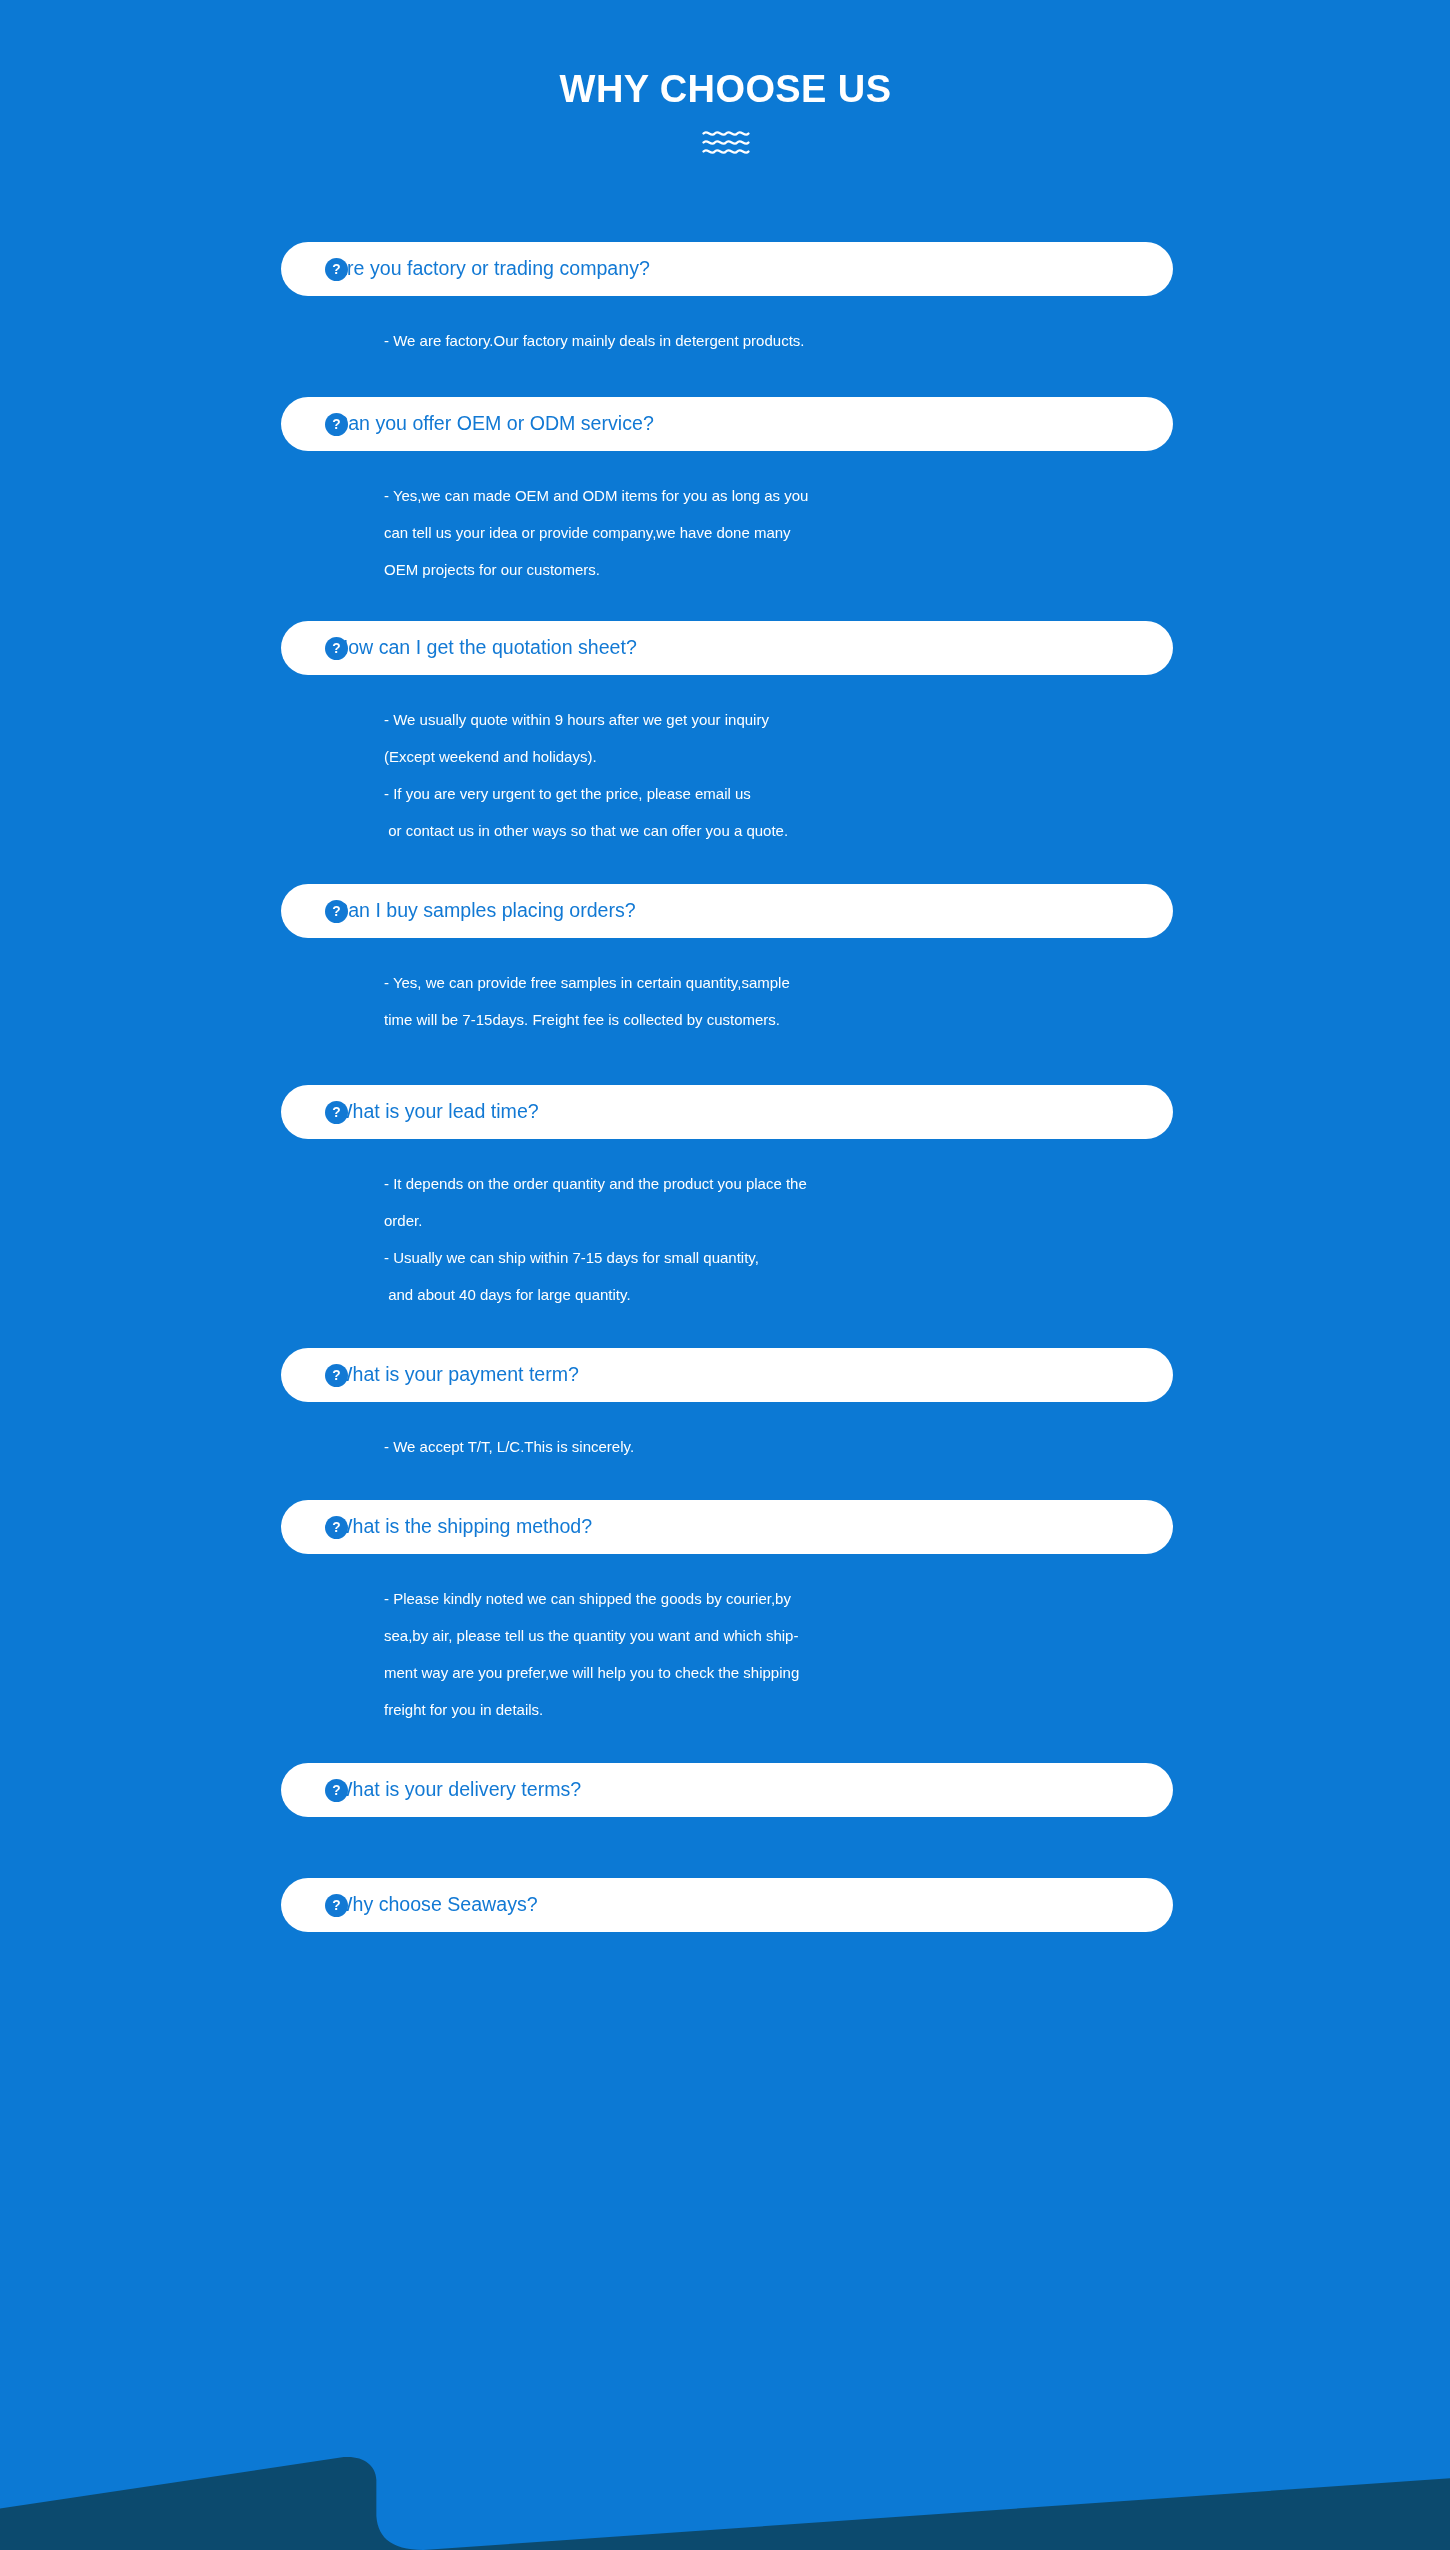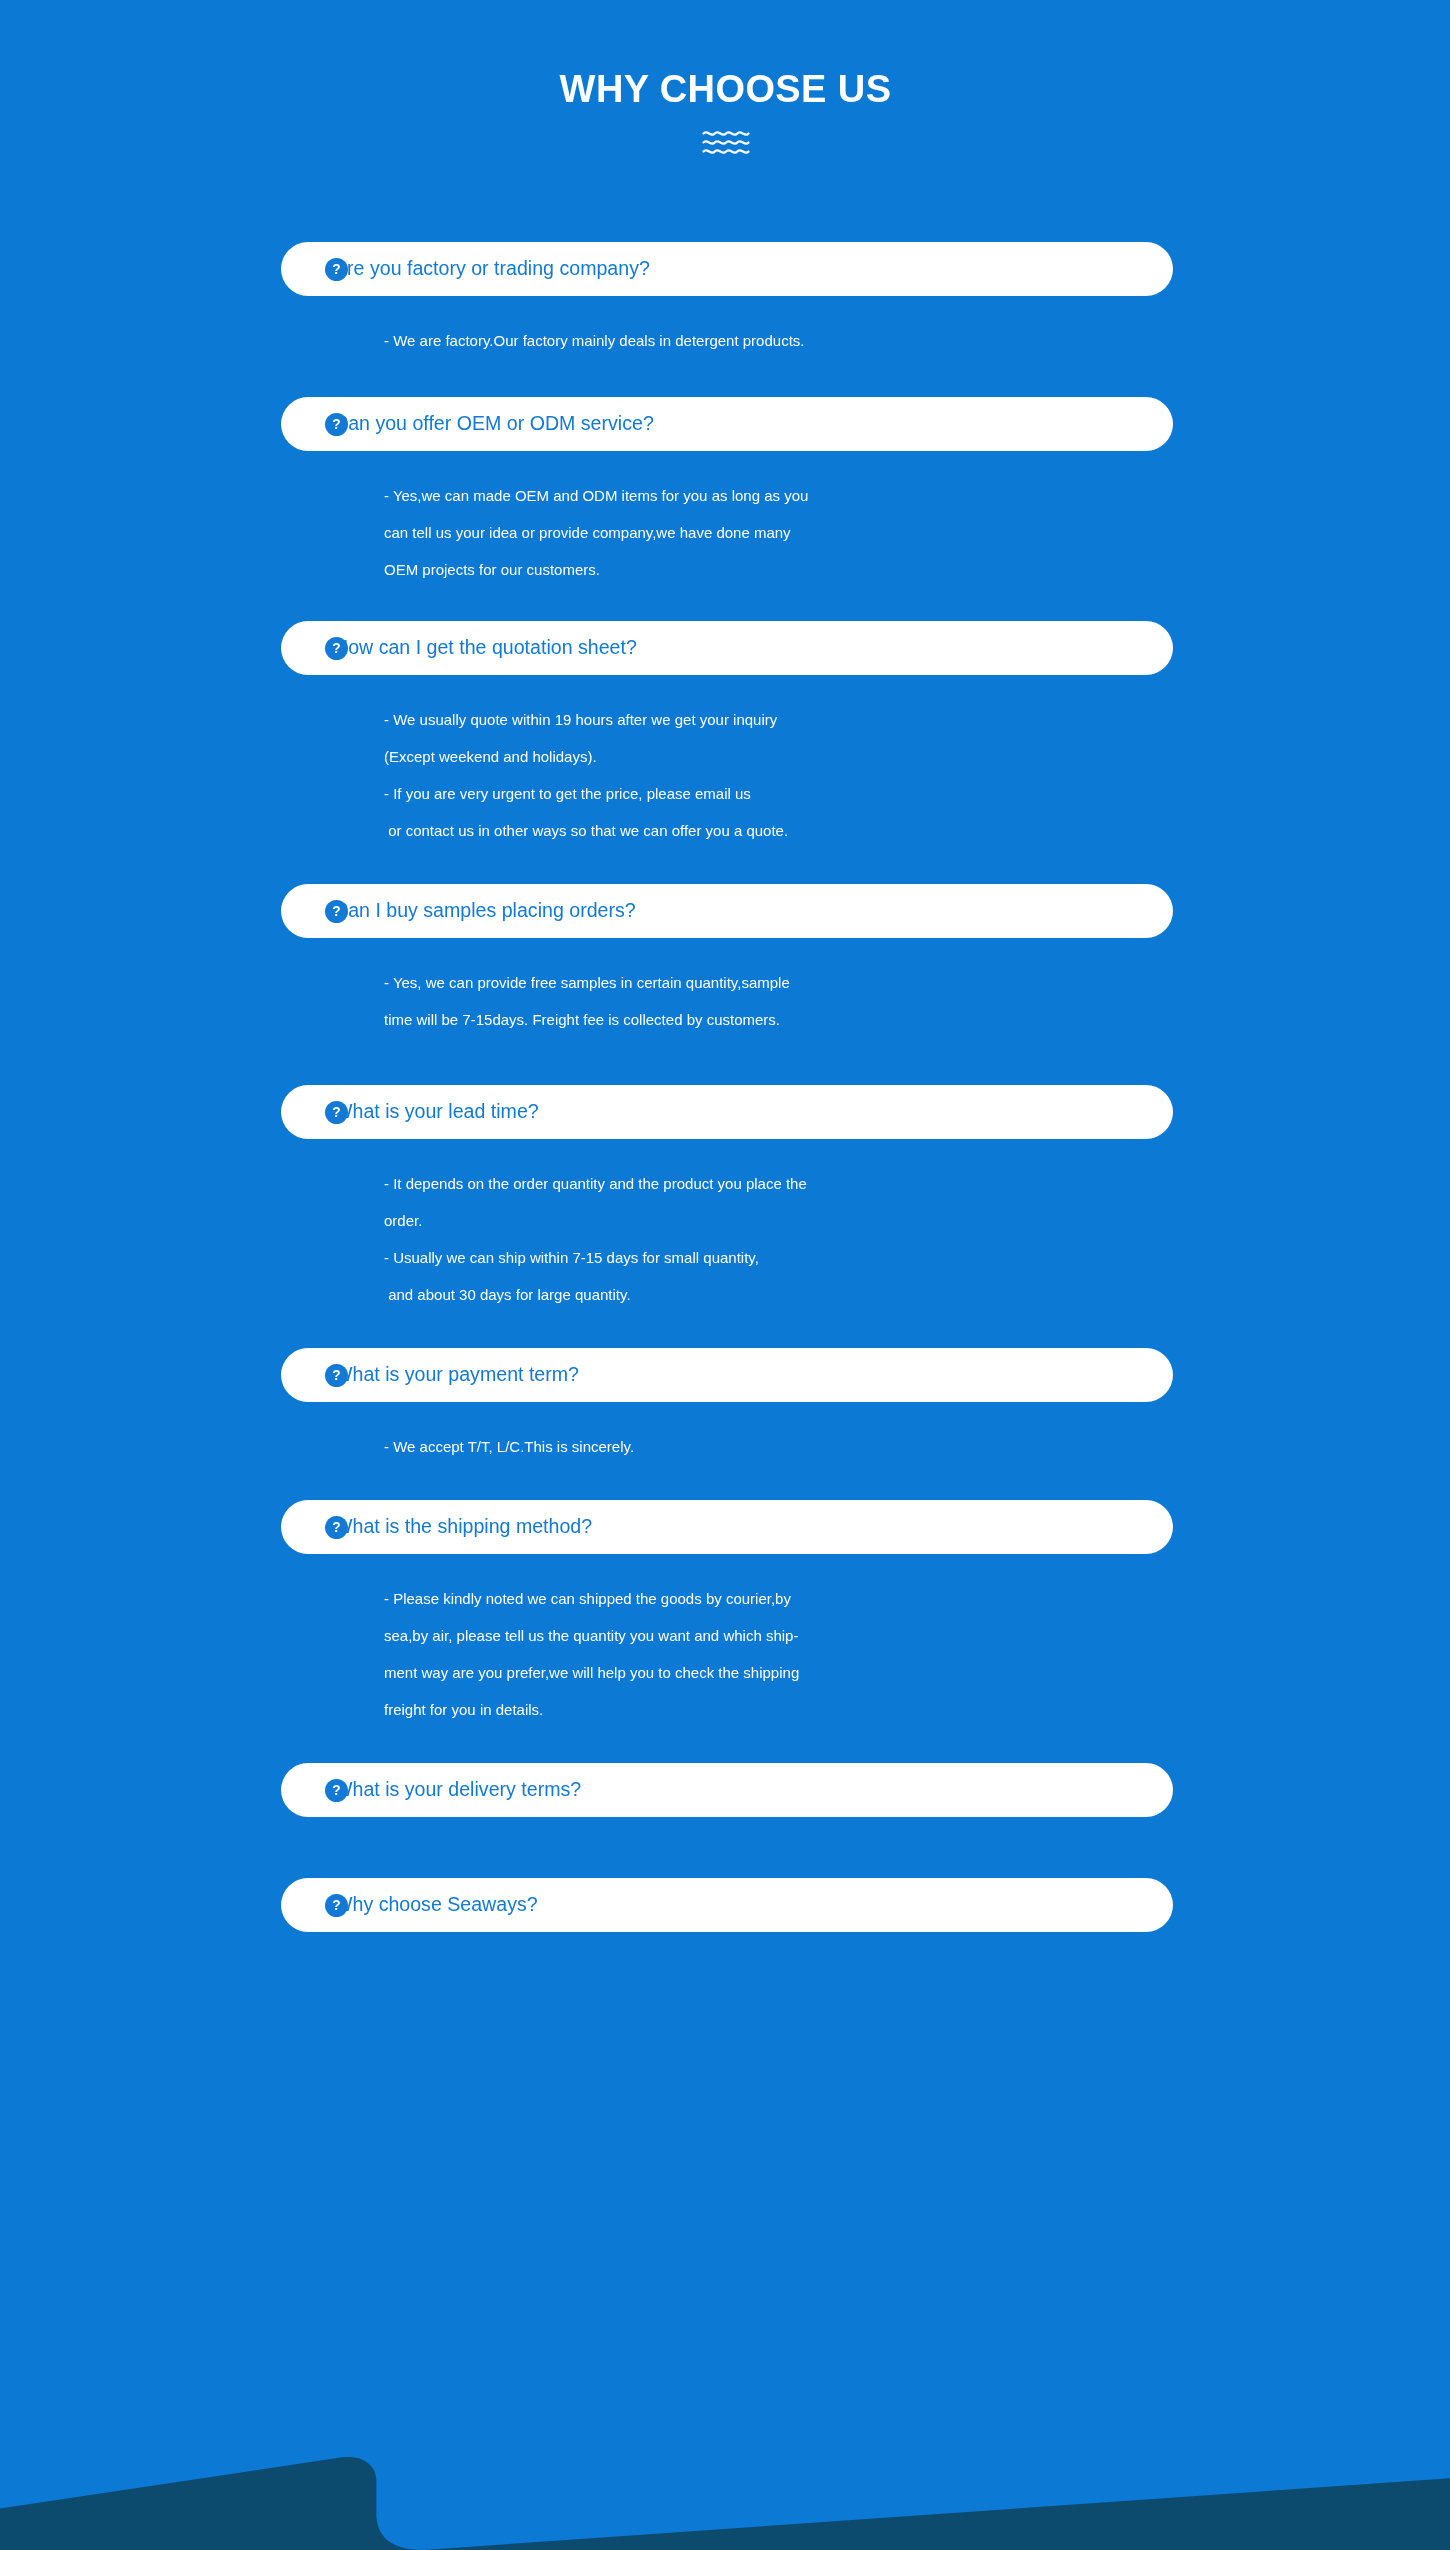--- a/index.html
+++ b/index.html
@@ -177,21 +177,21 @@
         <div class="question-pill">
           <span class="q-icon">
             <svg viewBox="0 0 30 30" xmlns="http://www.w3.org/2000/svg">
               <circle cx="15" cy="15" r="15" fill="#1279D4"></circle>
               <text x="15" y="21.5" text-anchor="middle" font-family="Liberation Sans, sans-serif" font-size="18" font-weight="bold" fill="#ffffff">?</text>
             </svg>
           </span>
           <span class="question-text">How can I get the quotation sheet?</span>
         </div>
         <div class="gap-a"></div>
-        <div class="answer-block">- We usually quote within 19 hours after we get your inquiry
+        <div class="answer-block">- We usually quote within 9 hours after we get your inquiry
 (Except weekend and holidays).
 - If you are very urgent to get the price, please email us
  or contact us in other ways so that we can offer you a quote.</div>
       </li>
 
       <li class="faq-item" style="margin-top:35px;">
         <div class="question-pill">
           <span class="q-icon">
             <svg viewBox="0 0 30 30" xmlns="http://www.w3.org/2000/svg">
               <circle cx="15" cy="15" r="15" fill="#1279D4"></circle>
@@ -212,21 +212,21 @@
               <circle cx="15" cy="15" r="15" fill="#1279D4"></circle>
               <text x="15" y="21.5" text-anchor="middle" font-family="Liberation Sans, sans-serif" font-size="18" font-weight="bold" fill="#ffffff">?</text>
             </svg>
           </span>
           <span class="question-text">What is your lead time?</span>
         </div>
         <div class="gap-a"></div>
         <div class="answer-block">- It depends on the order quantity and the product you place the
 order.
 - Usually we can ship within 7-15 days for small quantity,
- and about 30 days for large quantity.</div>
+ and about 40 days for large quantity.</div>
       </li>
 
       <li class="faq-item" style="margin-top:35px;">
         <div class="question-pill">
           <span class="q-icon">
             <svg viewBox="0 0 30 30" xmlns="http://www.w3.org/2000/svg">
               <circle cx="15" cy="15" r="15" fill="#1279D4"></circle>
               <text x="15" y="21.5" text-anchor="middle" font-family="Liberation Sans, sans-serif" font-size="18" font-weight="bold" fill="#ffffff">?</text>
             </svg>
           </span>

